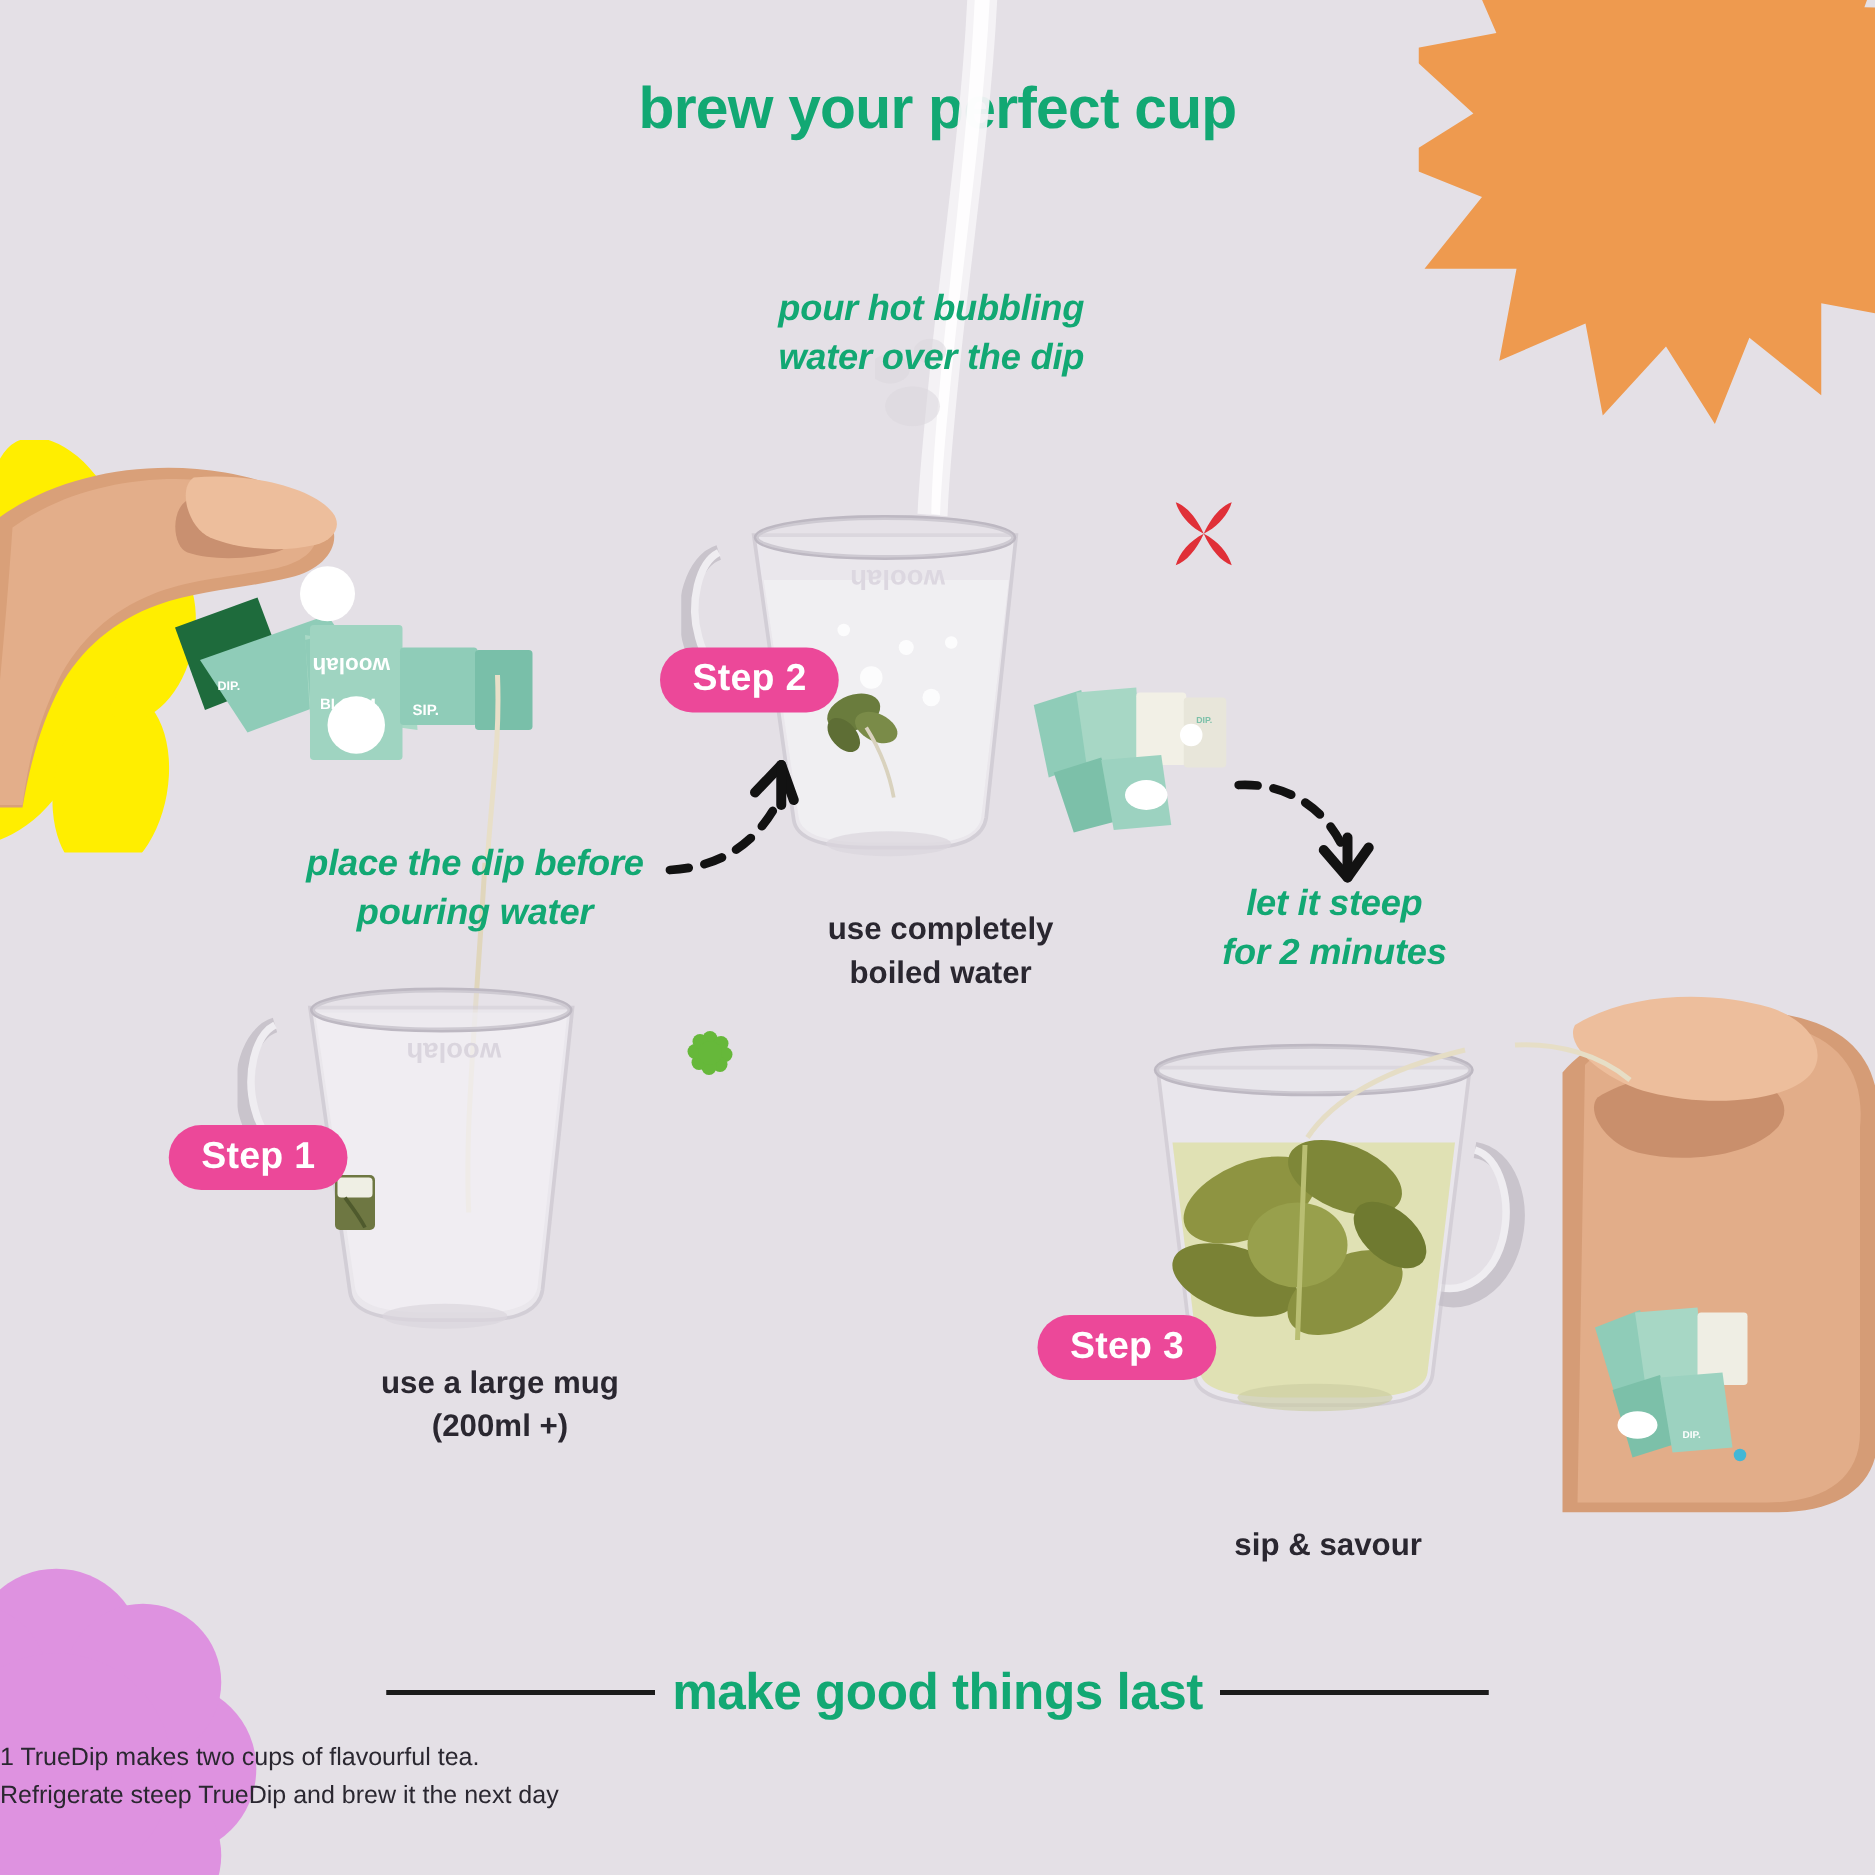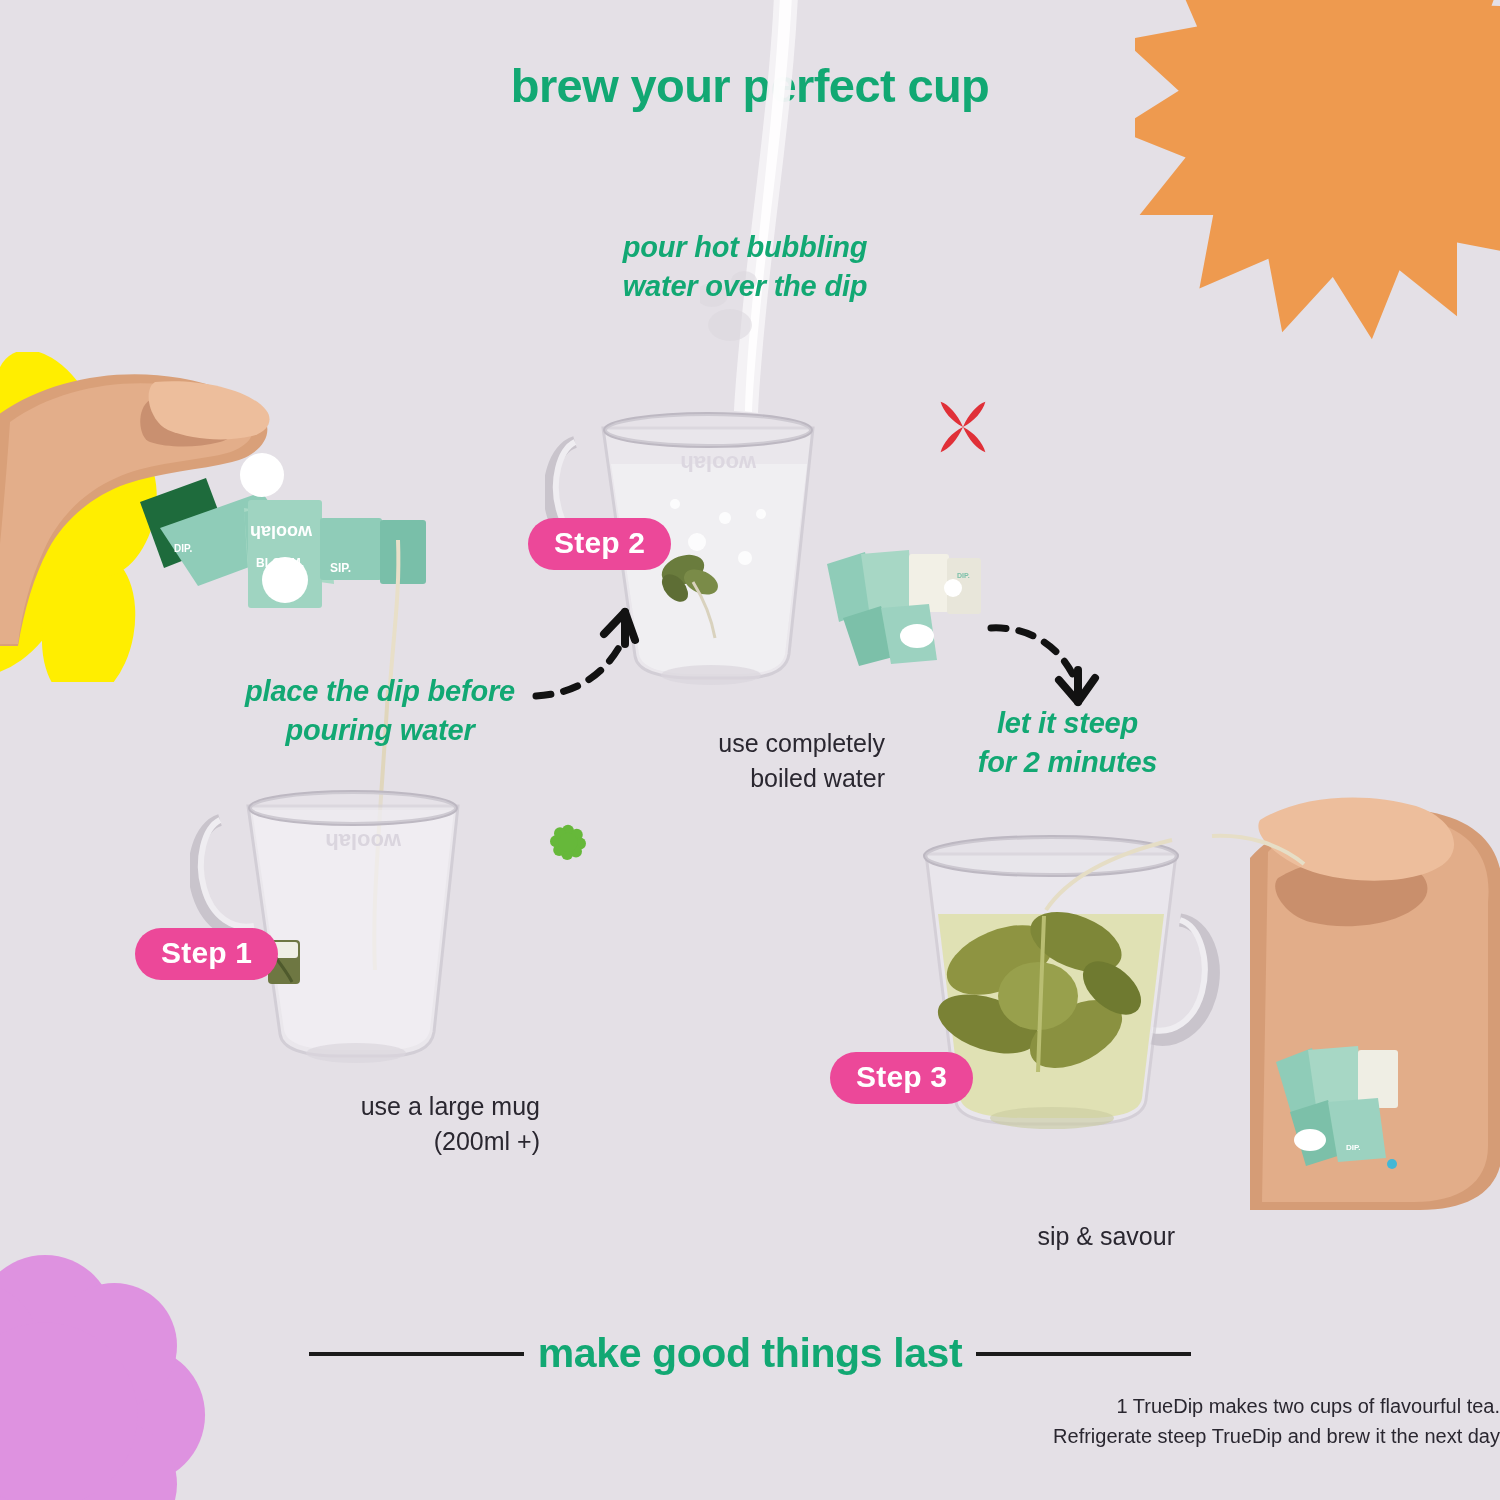--- a/index.html
+++ b/index.html
@@ -52,46 +52,46 @@
   #callout-pour  { top: 228px; left: 565px;  width: 360px; }
   #callout-place { top: 672px; left: 215px;  width: 330px; }
   #callout-steep { top: 704px; left: 935px;  width: 265px; }
 
   
   .caption {
     position: absolute;
     color: #2A2730;
     font-size: 25px;
     line-height: 1.38;
-    text-align: right;
-    font-weight: 400;
+    text-align: center;
+    font-weight: 700;
   }
   #cap-boiled { top: 726px;  left: 620px; width: 265px; }
   #cap-mug    { top: 1089px; left: 260px; width: 280px; }
   #cap-sip    { top: 1219px; left: 950px; width: 225px; }
 
   
   .step-pill {
     position: absolute;
     background: #ec4899;
     color: #FFFFFF;
     border-radius: 40px;
     font-size: 30px;
     font-weight: 700;
     letter-spacing: 0.2px;
     padding: 10px 26px 12px 26px;
     white-space: nowrap;
     line-height: 1;
   }
-  #step1-pill { top: 928px; left: 135px; }
+  #step1-pill { top: 900px; left: 135px; }
   #step2-pill { top: 518px; left: 528px; }
   #step3-pill { top: 1052px; left: 830px; }
 
   
-  #footer { position: absolute; top: 1330px; left: 0; width: 1500px; text-align: right; }
+  #footer { position: absolute; top: 1330px; left: 0; width: 1500px; text-align: left; }
   #footer-rule-row {
     display: flex; align-items: center; justify-content: center; gap: 14px;
   }
   .rule { height: 4px; background: #1B1B1B; width: 215px; }
   #footer-title {
     font-size: 41px; font-weight: 700; color: #12A873; letter-spacing: -0.4px;
     white-space: nowrap;
   }
   #footer-sub {
     margin-top: 14px;

